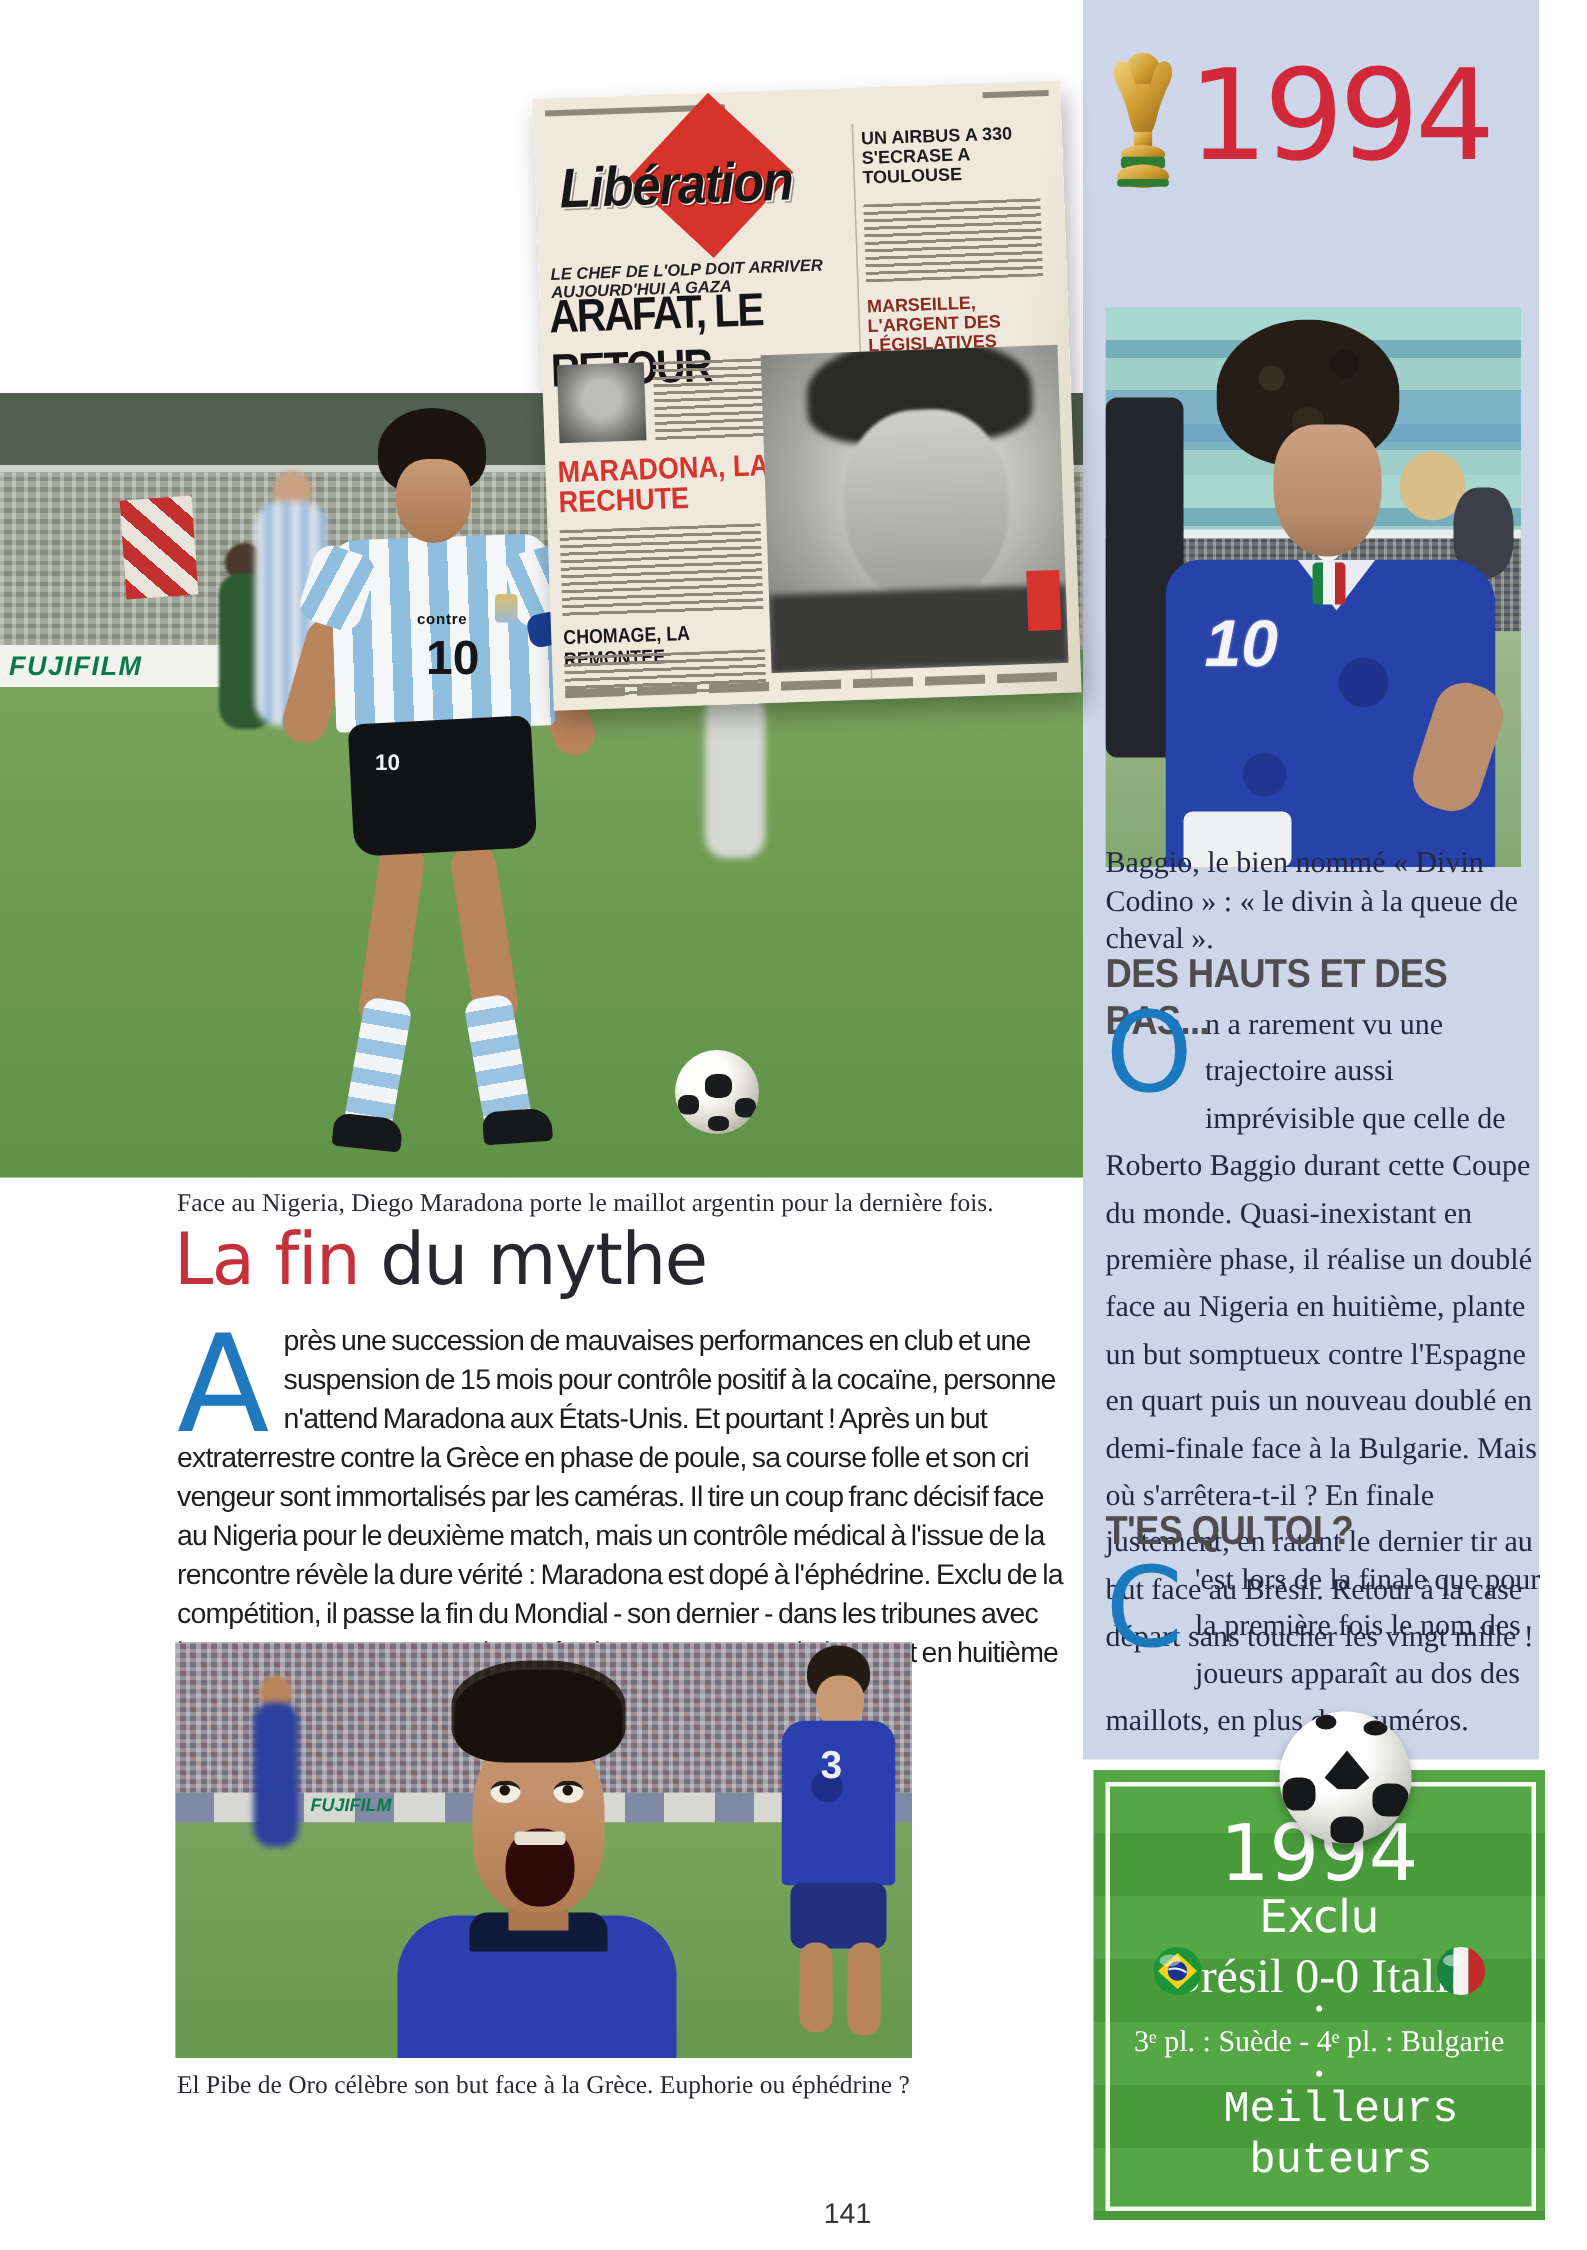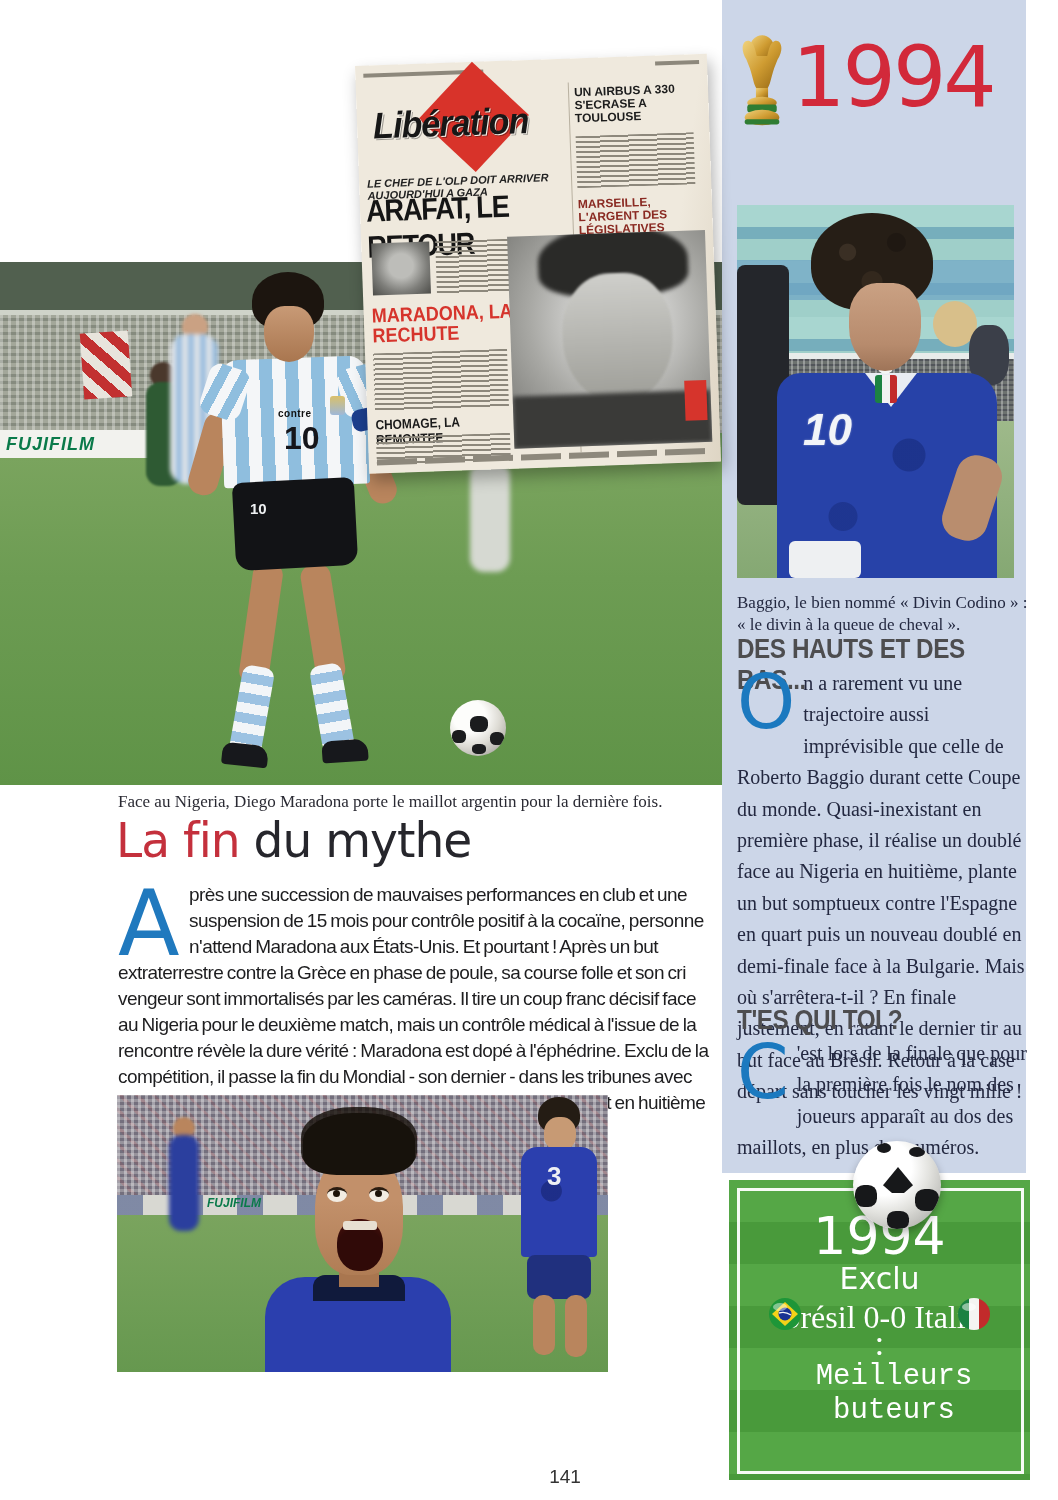--- a/index.html
+++ b/index.html
@@ -40,22 +40,22 @@
   #baggio-collar{left:128px;top:168px;width:52px;height:34px;background:#e8ecf2;
      clip-path:polygon(0 0,100% 0,50% 100%);}
   #baggio-num{left:66px;top:200px;width:48px;color:#f2f4f8;font-size:44px;font-weight:bold;
      font-style:italic;text-shadow:0 0 2px rgba(255,255,255,.5);}
   #baggio-badge-ball{left:140px;top:152px;width:17px;height:17px;border-radius:50%;background:#f4f6f4;}
   #baggio-badge{left:138px;top:170px;width:22px;height:28px;border-radius:3px;background:
      linear-gradient(90deg,#1c8242 0 7px,#f2f2f2 7px 15px,#c22b2b 15px);}
   #baggio-arm{left:212px;top:250px;width:46px;height:86px;background:#b98d6e;border-radius:20px;transform:rotate(18deg);}
   #baggio-short{left:52px;top:336px;width:72px;height:37px;background:#eef0f2;border-radius:6px;}
 
-  #baggio-caption{left:737px;top:592px;width:292px;font-family:"Liberation Serif",serif;
-     font-size:17px;line-height:1.28;color:#232840;}
+  #baggio-caption{left:737px;top:563px;width:292px;font-family:"Liberation Serif",serif;
+     font-size:20px;line-height:1.28;color:#232840;}
 
   .side-head{width:292px;font-size:27px;font-weight:bold;color:#4d4d4f;
      letter-spacing:-.5px;transform:scaleX(.9);transform-origin:left;}
   #head1{left:737px;top:634px;}
   .side-par{width:292px;font-family:"Liberation Serif",serif;font-size:20px;
      line-height:1.57;color:#232840;}
   #par1{left:737px;top:668px;}
   #par2{left:737px;top:1038px;}
   #head2{left:737px;top:1005px;}
   .dropcap{float:left;color:#1b79bf;font-family:"DejaVu Sans",sans-serif;
@@ -313,20 +313,21 @@
             <g clip-path="url(#cir)">
               <rect x="0" y="0" width="11" height="32" fill="#1c8242"></rect>
               <rect x="11" y="0" width="10" height="32" fill="#f4f4f2"></rect>
               <rect x="21" y="0" width="11" height="32" fill="#c22b2b"></rect>
             </g>
             <ellipse cx="11" cy="9" rx="7" ry="4" fill="rgba(255,255,255,.5)"></ellipse>
           </svg>
         </span>
       </div>
       <div class="panel-dot">•</div>
+      <div id="panel-places">3ᵉ pl. : Suède - 4ᵉ pl. : Bulgarie</div>
       <div class="panel-dot">•</div>
       <div id="panel-scorehead">Meilleurs buteurs</div>
     </div>
   </div>
   <div id="ball" class="abs">
     <div id="patch1" class="patch"></div>
     <div id="patch2" class="patch"></div>
     <div id="patch3" class="patch"></div>
     <div id="patch4" class="patch"></div>
     <div id="patch5" class="patch"></div>
@@ -427,16 +428,17 @@
     <div id="p2-m-neck" class="abs"></div>
     <div id="p2-m-face" class="abs"></div>
     <div id="p2-m-hair" class="abs"></div>
     <div id="p2-eye-l" class="p2-eye"></div>
     <div id="p2-eye-r" class="p2-eye"></div>
     <div id="p2-pupil-l" class="p2-pupil"></div>
     <div id="p2-pupil-r" class="p2-pupil"></div>
     <div id="p2-m-mouth" class="abs"></div>
     <div id="p2-m-teeth" class="abs"></div>
   </div>
+  <div id="photo2-caption" class="abs">El Pibe de Oro célèbre son but face à la Grèce. Euphorie ou éphédrine ?</div>
 
   <div id="page-num" class="abs">141</div>
 
 </div>
 
 </body></html>

